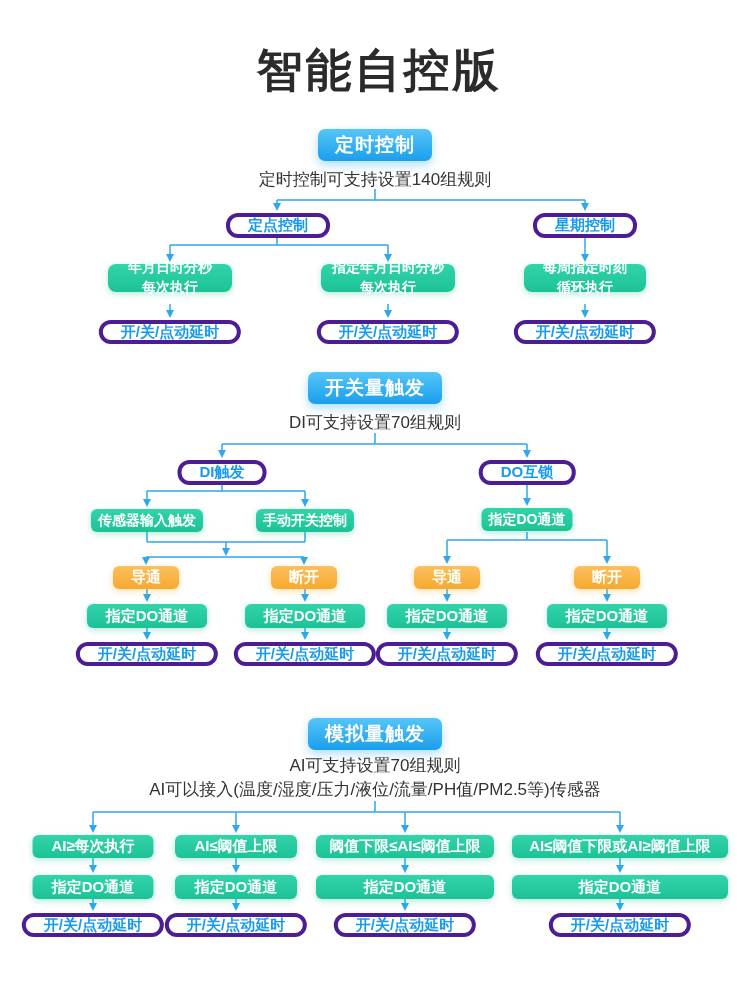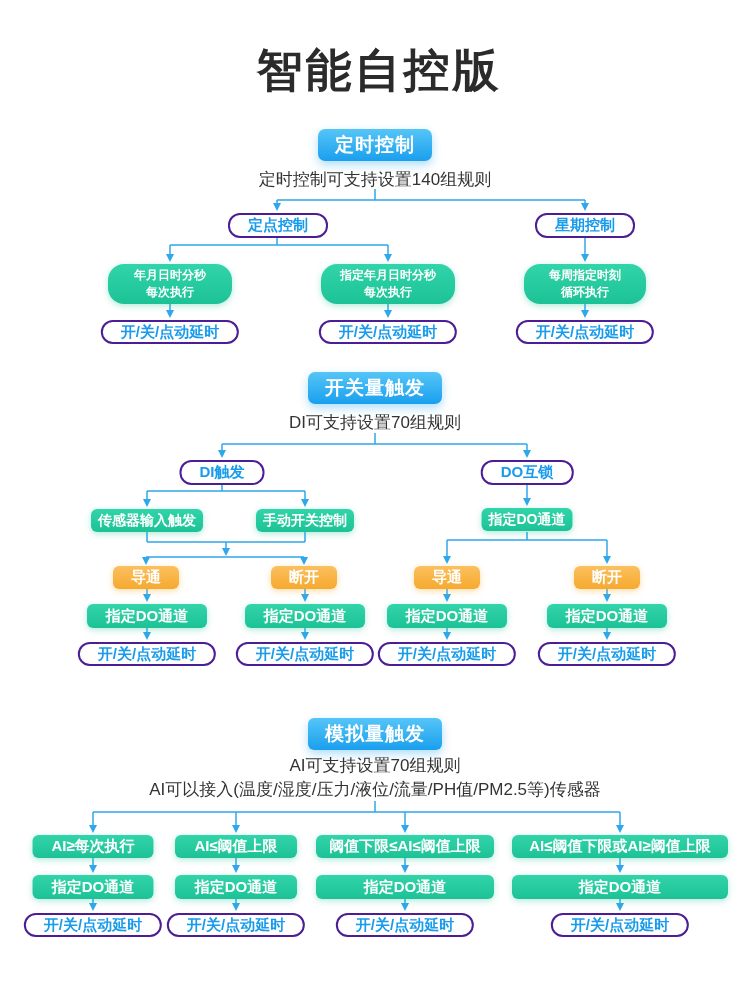--- a/index.html
+++ b/index.html
@@ -19,30 +19,30 @@
   .badge{
     height:28px;padding:16px 17px;border-radius:7px;color:#fff;font-size:19px;font-weight:700;letter-spacing:1px;
     background:linear-gradient(180deg,#55c5f7 0%,#1a9fee 100%);
     box-shadow:0 4px 10px rgba(41,169,239,.38);
   }
   .sub{
     position:absolute;left:0;width:750px;text-align:center;color:#333333;
     font-size:17px;font-weight:500;z-index:2;
   }
   .obox{
-    height:25px;padding:0 18px;background:#ffffff;border:2px solid #4c1d95;border-radius:12px;
+    height:25px;padding:0 18px;background:#ffffff;border:4px solid #4c1d95;border-radius:12px;
     color:#199bec;font-size:15px;font-weight:700;
   }
   .dly{height:24px;}
   .gbox{
     height:23px;padding:0 7px;border-radius:6px;color:#fff;font-size:15px;font-weight:700;
     background:linear-gradient(180deg,#32d4a9 0%,#1cc296 100%);
     box-shadow:0 2px 6px rgba(33,199,156,.35);
   }
-  .gbig{height:40px;font-size:12px;line-height:1.4;white-space:pre-line;border-radius:16px;}
+  .gbig{height:28px;font-size:14px;line-height:1.4;white-space:pre-line;border-radius:8px;}
   .sm{font-size:14px;}
   .wdo{height:24px;font-size:15px;}
   .abox{
     width:66px;height:23px;border-radius:6px;color:#fff;font-size:15px;font-weight:700;
     background:linear-gradient(180deg,#fbc05f 0%,#f6a92e 100%);
     box-shadow:0 2px 6px rgba(246,169,46,.4);
   }
 </style>
 </head>
 <body>
@@ -135,21 +135,21 @@
   <div class="node abox" style="left:607px;top:566px;">断开</div>
   <div class="node gbox wdo" style="left:147px;top:604px;width:120px;">指定DO通道</div>
   <div class="node gbox wdo" style="left:305px;top:604px;width:120px;">指定DO通道</div>
   <div class="node gbox wdo" style="left:447px;top:604px;width:120px;">指定DO通道</div>
   <div class="node gbox wdo" style="left:607px;top:604px;width:120px;">指定DO通道</div>
   <div class="node obox dly" style="left:147px;top:642px;">开/关/点动延时</div>
   <div class="node obox dly" style="left:305px;top:642px;">开/关/点动延时</div>
   <div class="node obox dly" style="left:447px;top:642px;">开/关/点动延时</div>
   <div class="node obox dly" style="left:607px;top:642px;">开/关/点动延时</div>
 
-  <div class="node badge" style="left:375px;top:718px;border-radius:6px;">模拟量触发</div>
+  <div class="node badge" style="left:375px;top:718px;">模拟量触发</div>
   <div class="sub" style="top:754px;">AI可支持设置70组规则</div>
   <div class="sub" style="top:778px;">AI可以接入(温度/湿度/压力/液位/流量/PH值/PM2.5等)传感器</div>
   <div class="node gbox" style="left:93px;top:835px;min-width:121px;">AI≥每次执行</div>
   <div class="node gbox" style="left:236px;top:835px;min-width:122px;">AI≤阈值上限</div>
   <div class="node gbox" style="left:405px;top:835px;min-width:178px;">阈值下限≤AI≤阈值上限</div>
   <div class="node gbox" style="left:620px;top:835px;min-width:216px;text-align:center;">AI≤阈值下限或AI≥阈值上限</div>
   <div class="node gbox wdo" style="left:93px;top:875px;width:121px;">指定DO通道</div>
   <div class="node gbox wdo" style="left:236px;top:875px;width:122px;">指定DO通道</div>
   <div class="node gbox wdo" style="left:405px;top:875px;width:178px;">指定DO通道</div>
   <div class="node gbox wdo" style="left:620px;top:875px;width:216px;">指定DO通道</div>

